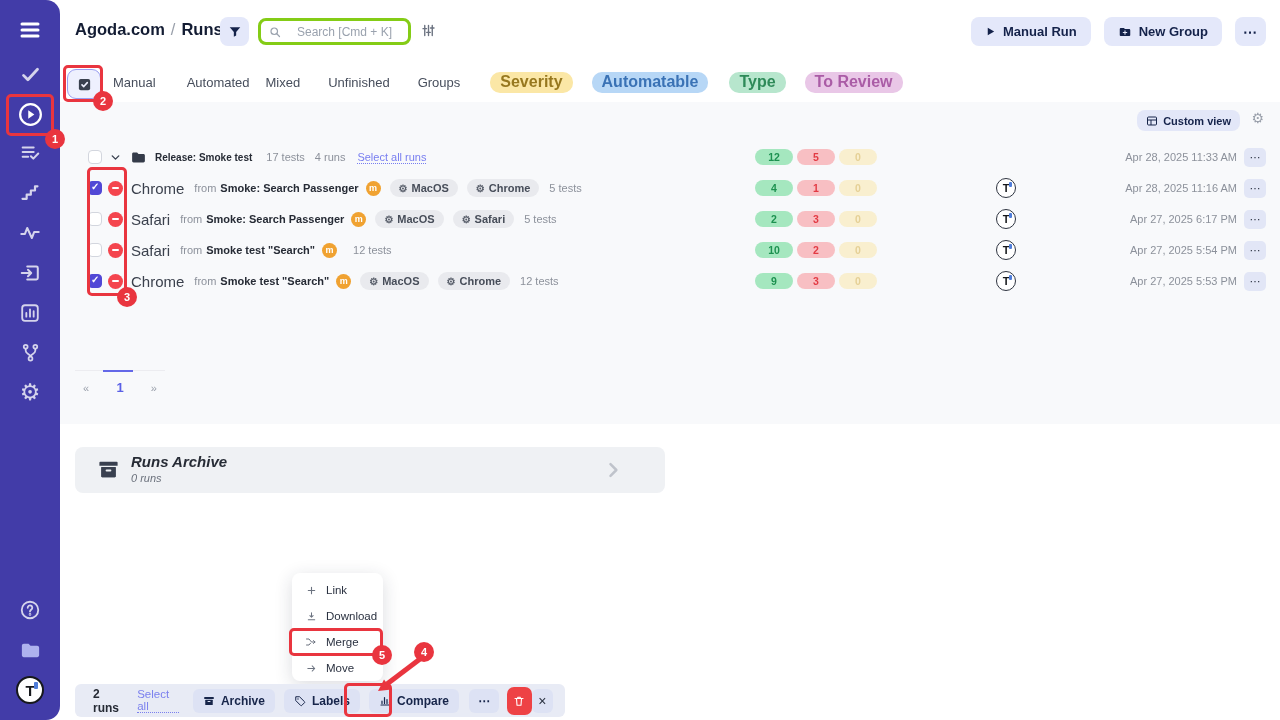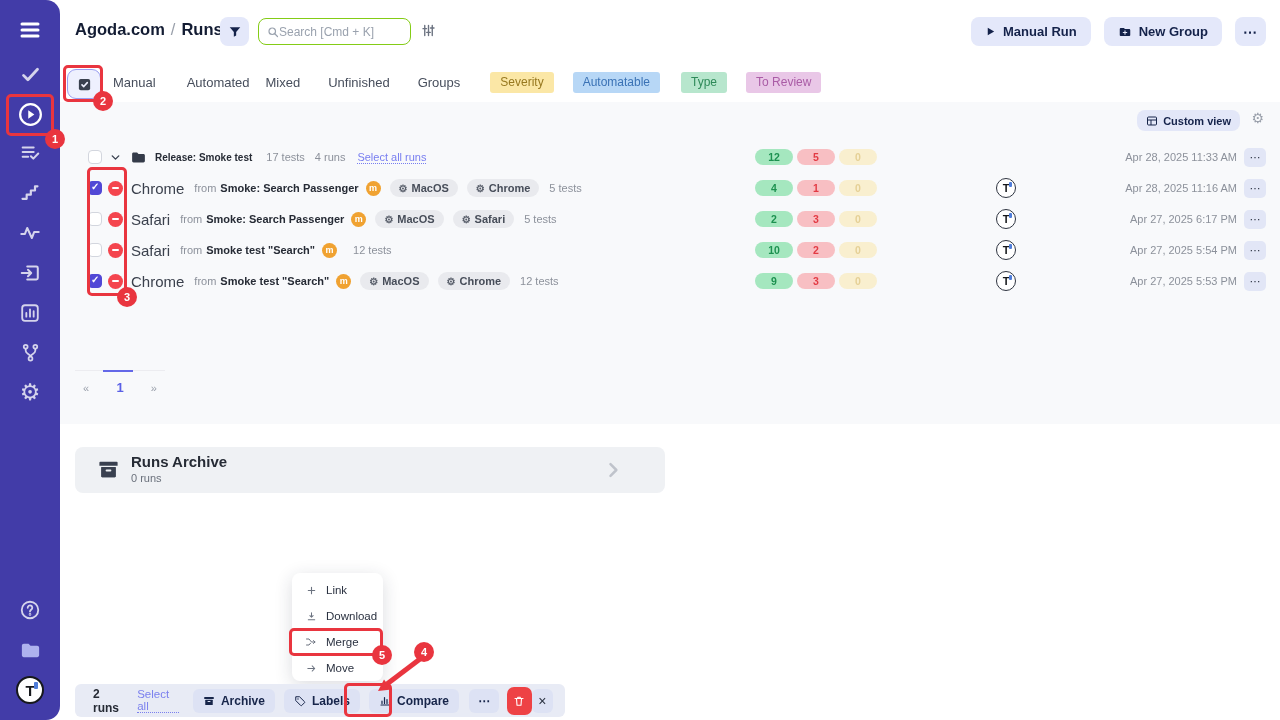--- a/index.html
+++ b/index.html
@@ -12,34 +12,34 @@
   .side-ic { position:absolute; left:0; width:60px; height:34px; display:flex; align-items:center; justify-content:center; color:rgba(255,255,255,.78); }
   .side-ic svg { display:block; }
   .side-ic.bright { color:#ffffff; }
 
   
   .topbar { position:absolute; left:60px; top:0; right:0; height:62px; background:#fff; }
   .crumb { position:absolute; left:15px; top:20px; font-size:16.5px; font-weight:700; color:#131c33; }
   .crumb .sep { color:#9aa0ab; font-weight:400; padding:0 6px; }
   .btn-lav { display:inline-flex; align-items:center; justify-content:center; gap:7px; background:#e4e8fa; border-radius:8px; color:#14224a; font-size:13px; font-weight:700; border:none; cursor:pointer; }
   .filter-btn { position:absolute; left:160px; top:17px; width:29px; height:29px; }
-  .search { position:absolute; left:198px; top:18px; width:153px; height:27px; border:1px solid #84cc16; border-radius:8px; background:#fff; display:flex; align-items:center; padding:0 8px; gap:0; }
+  .search { position:absolute; left:198px; top:18px; width:153px; height:27px; border:3px solid #84cc16; border-radius:8px; background:#fff; display:flex; align-items:center; padding:0 8px; gap:16px; }
   .search input { border:none; outline:none; width:110px; font-size:12px; color:#3a4150; font-family:"Liberation Sans",sans-serif; background:transparent; }
   .search input::placeholder { color:#9aa2ae; }
   .sliders { position:absolute; left:361px; top:23px; color:#6b7280; }
   .top-actions { position:absolute; right:14px; top:17px; display:flex; gap:13px; }
   .top-actions .btn-lav { height:29px; padding:0 14px; }
   .top-actions .btn-more { width:31px; padding:0; font-size:14px; letter-spacing:1px; }
 
   
   .tabsrow { position:absolute; left:60px; top:62px; right:0; height:40px; background:#fff; display:flex; align-items:center; }
   .tab-icon-btn { position:absolute; left:7px; top:7px; width:34px; height:30px; border:1.5px solid #9a9ef2; background:#eef0fe; border-radius:9px; display:flex; align-items:center; justify-content:center; cursor:pointer; }
   .tab { font-size:13px; font-weight:500; color:#474e5c; cursor:pointer; }
   .tab.t1{ margin-left:53px; } .tab.t2{ margin-left:31px; } .tab.t3{ margin-left:16px; } .tab.t4{ margin-left:28px; } .tab.t5{ margin-left:28px; }
-  .fpill { height:21px; display:inline-flex; align-items:center; border-radius:3px; padding:0 10px; font-size:12px; font-weight:400; cursor:pointer; }
+  .fpill { height:21px; display:inline-flex; align-items:center; border-radius:10px; padding:0 10px; font-size:16px; font-weight:700; cursor:pointer; }
   .fp-sev { margin-left:30px; background:#fbe7a6; color:#97781f; }
   .fp-aut { margin-left:19px; background:#b7d7f6; color:#3a72b5; }
   .fp-typ { margin-left:21px; background:#b7e6cd; color:#2e8a59; }
   .fp-rev { margin-left:19px; background:#e9c7e7; color:#aa5ca6; }
 
   
   .runs-panel { position:absolute; left:60px; top:102px; right:0; height:322px; background:#f8f9fb; }
   .customview { position:absolute; right:40px; top:8px; height:21px; padding:0 9px; font-size:11px; gap:5px; background:#e3e7f8; }
   .cv-gear { position:absolute; right:16px; top:9px; color:#9aa0ab; font-size:14px; line-height:1; cursor:pointer; }
 
@@ -394,21 +394,21 @@
     <div class="pagin">
       <span class="active-bar"></span>
       <div class="pgrow">
         <span class="pg-arrow">«</span>
         <span class="pg-num">1</span>
         <span class="pg-arrow">»</span>
       </div>
     </div>
   </section>
 
-  <div class="arch" style="left:75px; width:590px;">
+  <div class="arch" style="left:75px; width:590px;font-style:italic;">
     <span class="aic"><svg width="23" height="23" viewBox="0 0 24 24" fill="currentColor">
           <path d="M3.5 4h17a1 1 0 011 1v3h-19V5a1 1 0 011-1z"></path>
           <path d="M4.5 9.5h15V19a1 1 0 01-1 1h-13a1 1 0 01-1-1V9.5zM9.5 12.5h5" stroke="#eff1f4" stroke-width="0"></path>
           <rect x="4.5" y="9.5" width="15" height="10.5" rx="1"></rect>
           <rect x="9" y="12" width="6" height="2" rx="1" fill="#eff1f4"></rect>
         </svg></span>
     <span class="atitle">Runs Archive</span>
     <span class="asub">0 runs</span>
     <span class="chev"><svg width="20" height="20" viewBox="0 0 24 24" fill="none" stroke="currentColor" stroke-width="3" stroke-linecap="round" stroke-linejoin="round">
           <path d="M9 5l7 7-7 7"></path>

